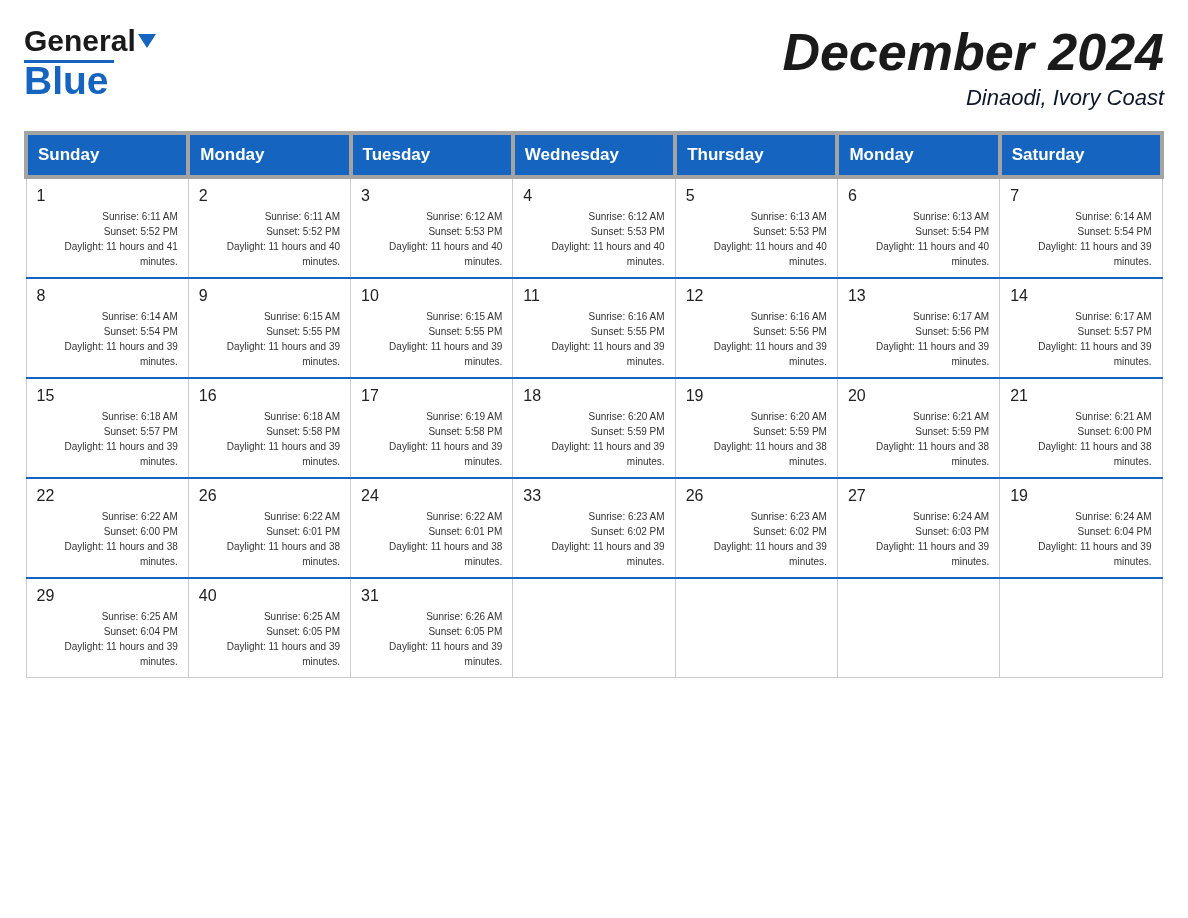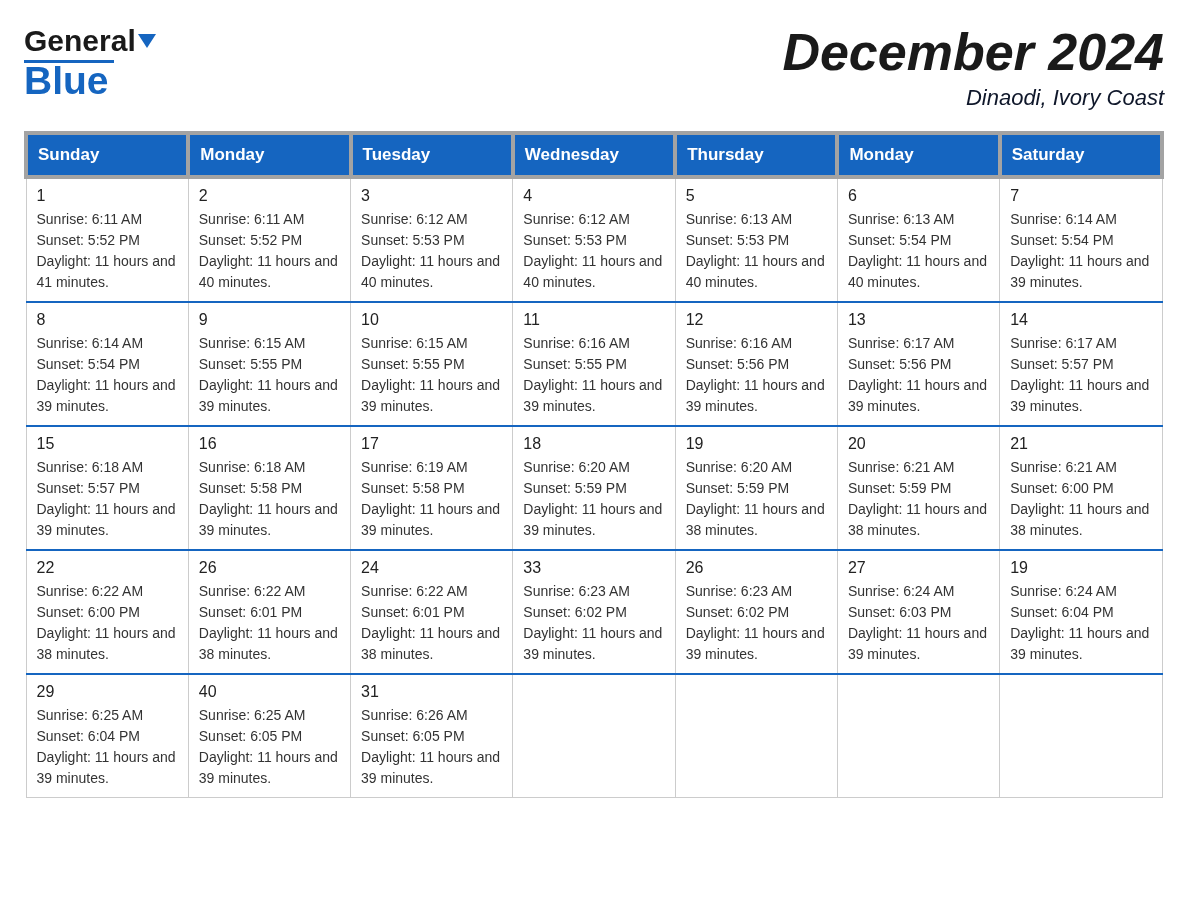--- a/index.html
+++ b/index.html
@@ -76,23 +76,24 @@
       color: #222;
     }
     .calendar tbody tr td .day-num {
       font-size: 16px;
       font-weight: normal;
       color: #222;
       margin-bottom: 4px;
       display: block;
     }
     .calendar tbody tr td .day-info {
-      font-size: 14px;
+      font-size: 10px;
       color: #333;
       line-height: 1.5;
+      text-align: right;
     }
     .calendar tbody tr td.empty {
       background: #fff;
     }
     .calendar tbody tr {
       border-top: 2px solid #1565c0;
     }
   </style>
 </head>
 <body>

